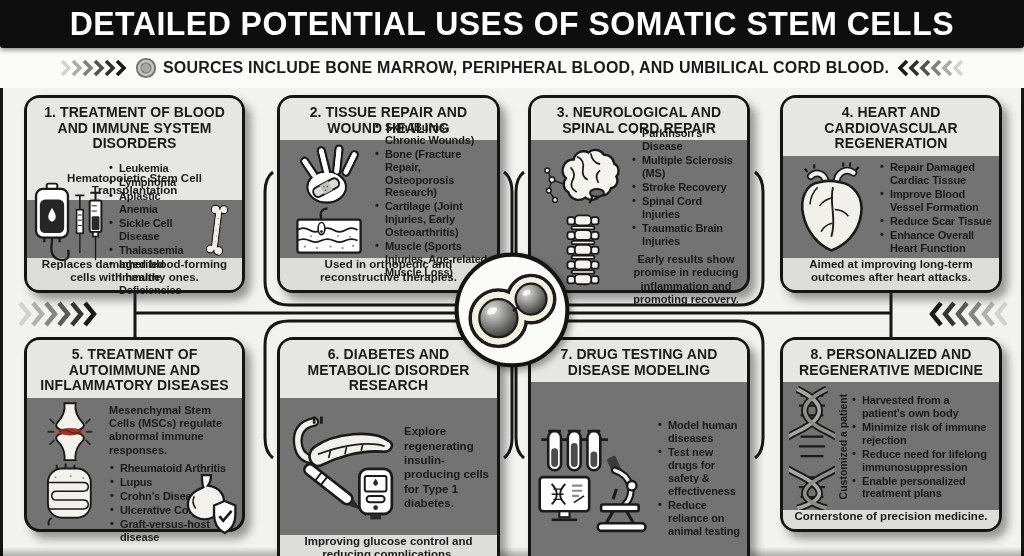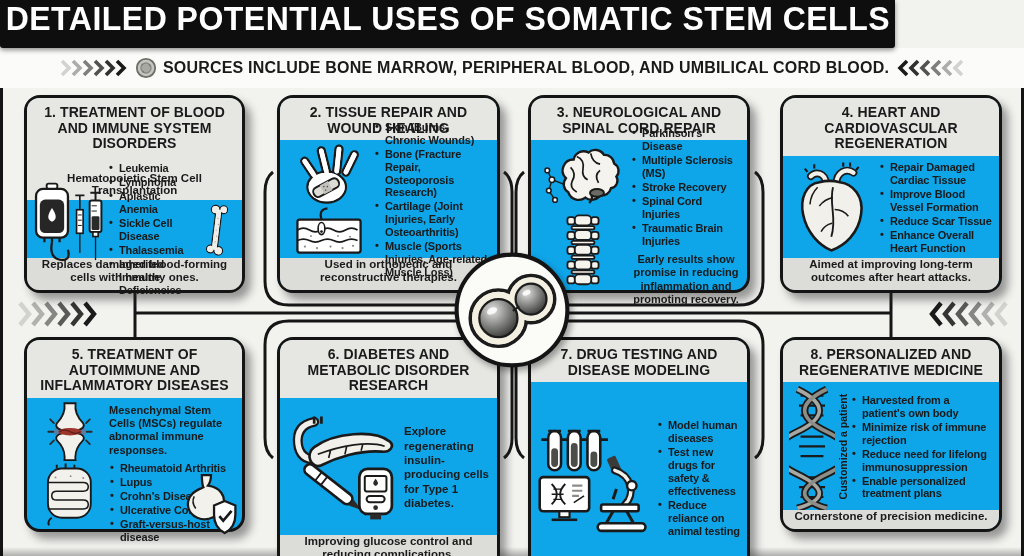--- a/index.html
+++ b/index.html
@@ -1,41 +1,41 @@
 <!DOCTYPE html>
 <html><head>
 <meta charset="utf-8">
 <style>
   html,body{margin:0;padding:0;background:#cfcfcc;}
   .stage{position:relative;width:1024px;height:556px;background:#f2f2ef;overflow:hidden;
          font-family:"Liberation Sans","DejaVu Sans",sans-serif;color:#1a1a1a;}
   
-  .titlebar{position:absolute;left:0;top:0;width:895px;height:48px;background:#0e0e0e;
-            display:flex;align-items:flex-start;justify-content:center;z-index:4;
+  .titlebar{position:absolute;left:0;top:0;width:1024px;height:48px;background:#0e0e0e;
+            display:flex;align-items:center;justify-content:center;z-index:4;
             box-shadow:0 2px 5px rgba(0,0,0,.45);border-radius:0 0 3px 3px;}
   .titlebar h1{margin:0;color:#fff;font-size:33px;font-weight:800;letter-spacing:.5px;
                transform:scaleX(.97);white-space:nowrap;}
   .subbar{position:absolute;left:0;top:48px;width:1024px;height:40px;background:#fbfbf9;
           display:flex;align-items:center;justify-content:center;gap:6px;z-index:2;}
   .subbar .stext{font-size:16px;font-weight:800;letter-spacing:.2px;}
   
   .edge{position:absolute;top:48px;bottom:0;width:3px;background:#141414;z-index:1;}
   .edge.l{left:0}.edge.r{right:0}
   .bottom-shade{position:absolute;left:0;right:0;bottom:0;height:9px;z-index:1;
                 background:linear-gradient(to bottom,rgba(0,0,0,0),rgba(0,0,0,.28));}
   
   .wires{position:absolute;left:0;top:0;z-index:1;}
   
   .center-cell{position:absolute;left:453px;top:251px;z-index:3;filter:drop-shadow(3px 4px 3px rgba(0,0,0,.35));}
   
   .midchev{position:absolute;z-index:2;}
   .midchev.l{left:16px;top:300px;}
   .midchev.r{left:924px;top:300px;}
   
-  .card{position:absolute;background:#0ea5e9;border:3px solid #141414;border-radius:16px;
+  .card{position:absolute;background:#737373;border:3px solid #141414;border-radius:16px;
         box-shadow:6px 7px 9px rgba(40,40,40,.45);display:flex;flex-direction:column;z-index:2;
         box-sizing:border-box;}
   .c1{left:24px;top:95px;width:221px;height:198px}
   .c2{left:277px;top:95px;width:223px;height:198px}
   .c3{left:528px;top:95px;width:222px;height:198px}
   .c4{left:780px;top:95px;width:222px;height:198px}
   .c5{left:24px;top:337px;width:221px;height:195px}
   .c6{left:277px;top:337px;width:223px;height:233px}
   .c7{left:528px;top:337px;width:222px;height:238px}
   .c8{left:780px;top:337px;width:222px;height:195px}

